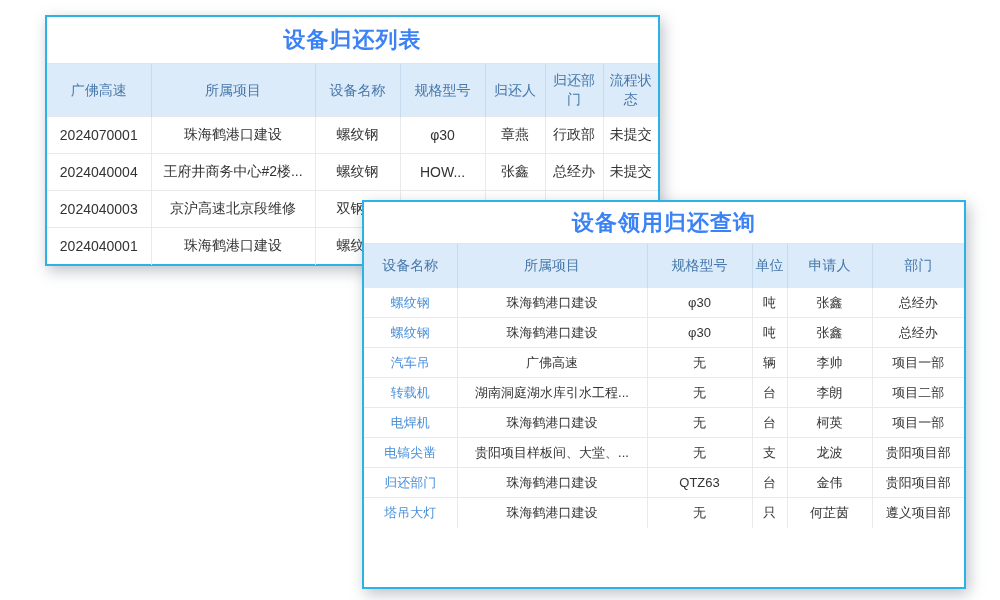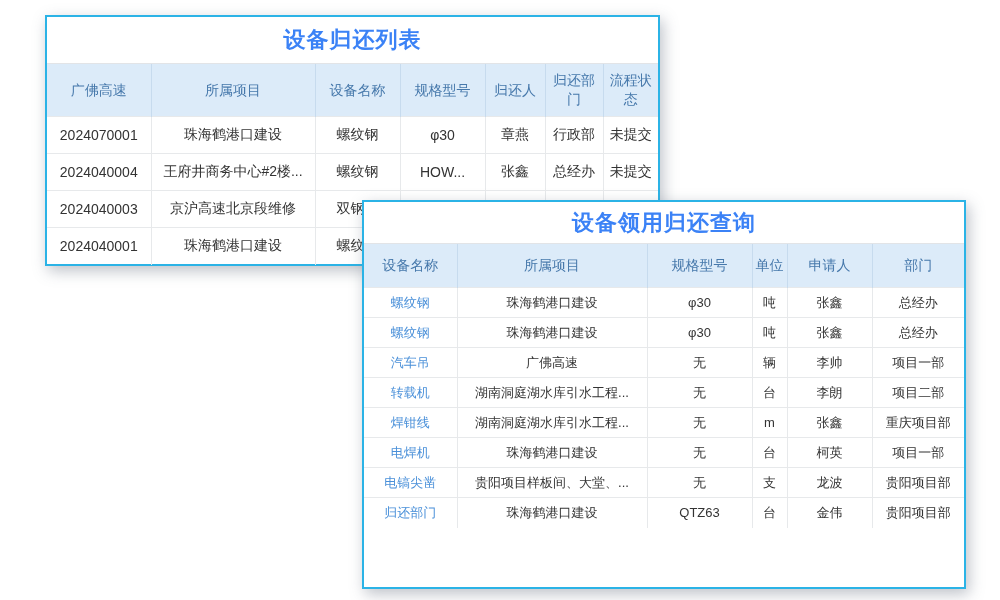--- a/index.html
+++ b/index.html
@@ -165,28 +165,20 @@
       </tr>
       <tr>
         <td class="link">转载机</td>
         <td>湖南洞庭湖水库引水工程...</td>
         <td>无</td>
         <td>台</td>
         <td>李朗</td>
         <td>项目二部</td>
       </tr>
       <tr>
-        <td class="link">焊钳线</td>
-        <td>湖南洞庭湖水库引水工程...</td>
-        <td>无</td>
-        <td>m</td>
-        <td>张鑫</td>
-        <td>重庆项目部</td>
-      </tr>
-      <tr>
         <td class="link">电焊机</td>
         <td>珠海鹤港口建设</td>
         <td>无</td>
         <td>台</td>
         <td>柯英</td>
         <td>项目一部</td>
       </tr>
       <tr>
         <td class="link">电镐尖凿</td>
         <td>贵阳项目样板间、大堂、...</td>
@@ -196,15 +188,23 @@
         <td>贵阳项目部</td>
       </tr>
       <tr>
         <td class="link">归还部门</td>
         <td>珠海鹤港口建设</td>
         <td>QTZ63</td>
         <td>台</td>
         <td>金伟</td>
         <td>贵阳项目部</td>
       </tr>
+      <tr>
+        <td class="link">塔吊大灯</td>
+        <td>珠海鹤港口建设</td>
+        <td>无</td>
+        <td>只</td>
+        <td>何芷茵</td>
+        <td>遵义项目部</td>
+      </tr>
     </tbody>
   </table>
 </div>
 
 </body></html>

